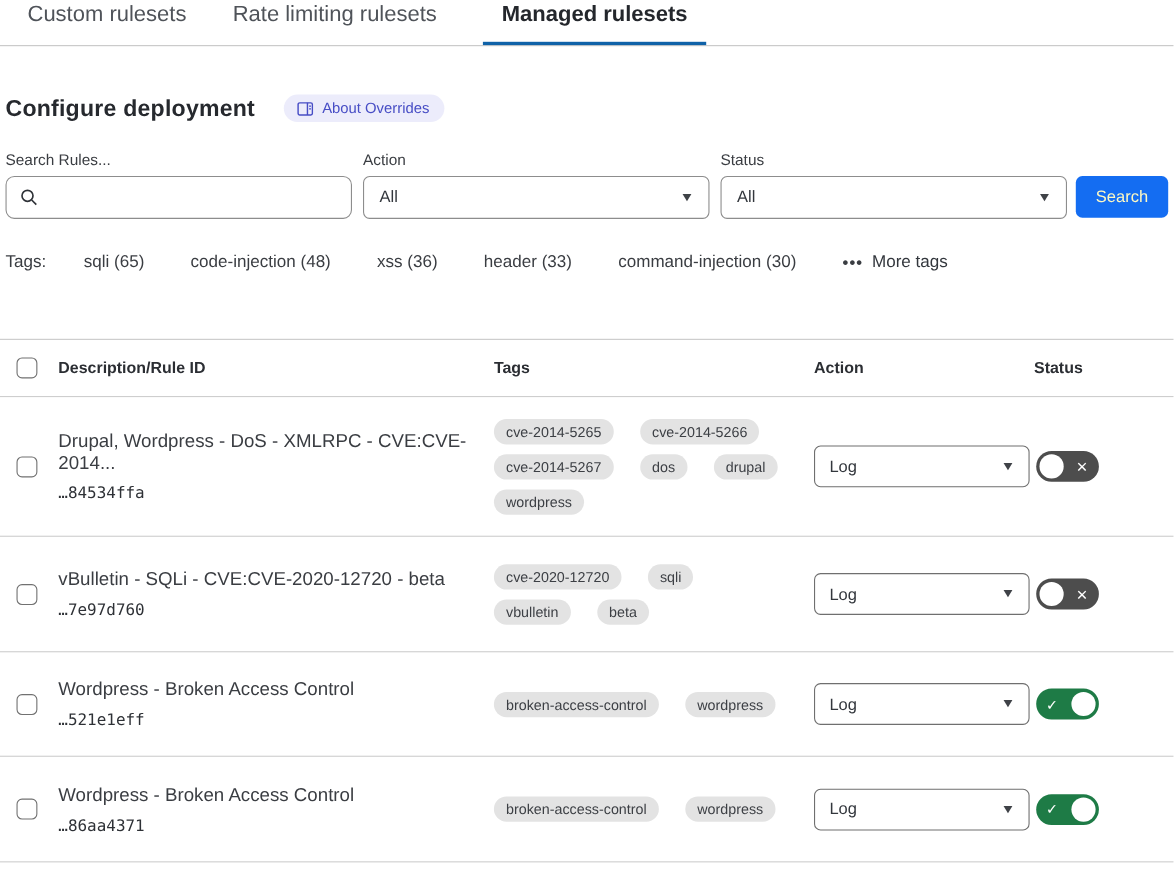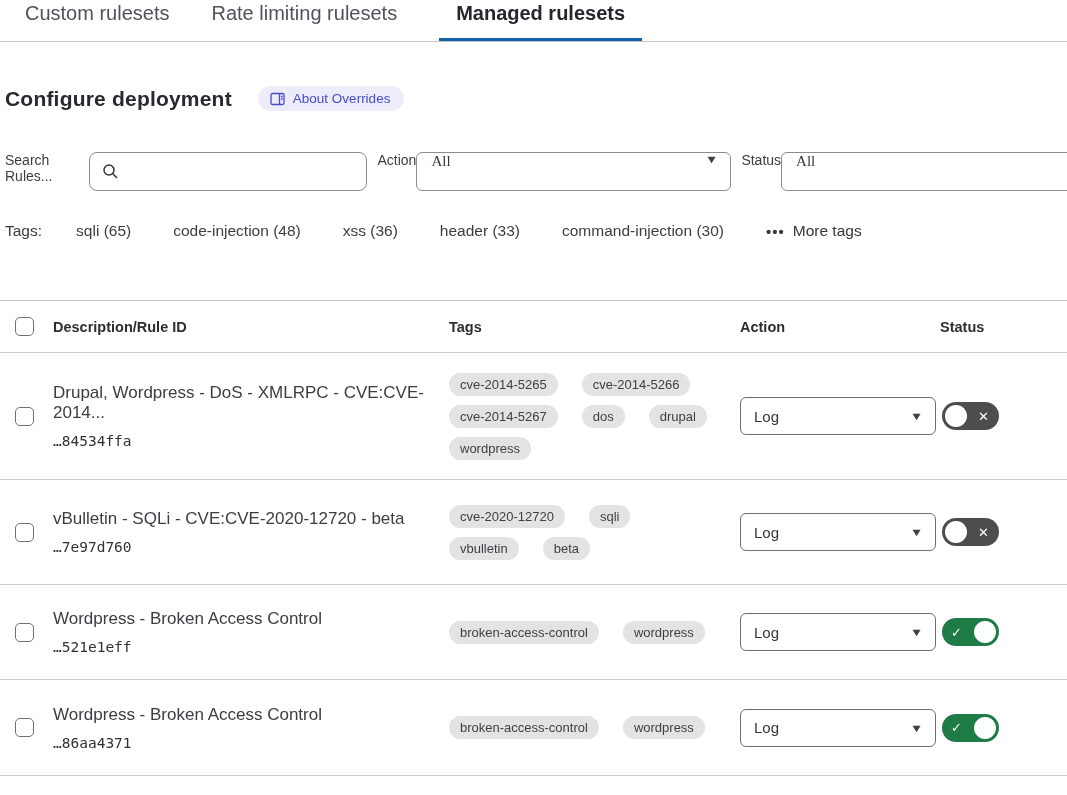--- a/index.html
+++ b/index.html
@@ -23,38 +23,38 @@
   .about-pill {
     display:inline-flex; align-items:center; gap:8px;
     margin-left:26px; padding:5px 14px 5px 12px;
     background:#ececfb; border-radius:13px;
     color:#474dc5; font-size:13.5px; cursor:pointer;
   }
   .about-pill svg { display:block; }
 
   
   .filters { display:flex; margin:26px 0 0 5px; align-items:flex-end; }
-  .field { display:flex; flex-direction:row; }
+  .field { display:flex; flex-direction:column; }
   .field-label { font-size:14px; color:#3a3d42; margin-bottom:7px; }
   .search-box {
     width:315px; height:39px; border:1px solid #8d8d8d; border-radius:8px;
     display:flex; align-items:center; padding-left:12px; background:#fff;
   }
   .search-box input { border:none; outline:none; flex:1; font-size:15px; font-family:"Liberation Sans",sans-serif; margin-left:8px; color:#33373d; background:transparent; }
   .select {
     width:315px; height:39px; border:1px solid #8d8d8d; border-radius:6px;
-    display:flex; justify-content:space-between;
-    padding:0 14px; font-size:15px; color:#33373d; background:#fff; cursor:pointer;font-family:Liberation Serif, serif;
+    display:flex; align-items:center; justify-content:space-between;
+    padding:0 14px; font-size:15px; color:#33373d; background:#fff; cursor:pointer;
   }
   .field + .field { margin-left:10px; }
   .chev { font-size:11px; color:#3f4247; transform:scaleX(1.25); }
   .search-btn {
     margin-left:8px; width:84px; height:38px; border:none; border-radius:6px;
-    background:#146df2; color:#bef264; font-size:15px; font-family:"Liberation Sans",sans-serif;
-    cursor:pointer; margin-bottom:16px;
+    background:#146df2; color:#fef9c3; font-size:15px; font-family:"Liberation Sans",sans-serif;
+    cursor:pointer; margin-bottom:1px;
   }
 
   
   .tagrow { display:flex; align-items:flex-start; margin:31px 0 0 5px; font-size:15.5px; color:#3a3d42; }
   .tagrow-label { margin-right:34px; }
   .tag-link { margin-right:42px; cursor:pointer; color:#3a3d42; }
   .more-tags { display:flex; align-items:center; cursor:pointer; color:#33373d; }
   .dots { font-weight:bold; letter-spacing:1px; margin-right:8px; font-size:15px; color:#3a3d42; }
 
   

